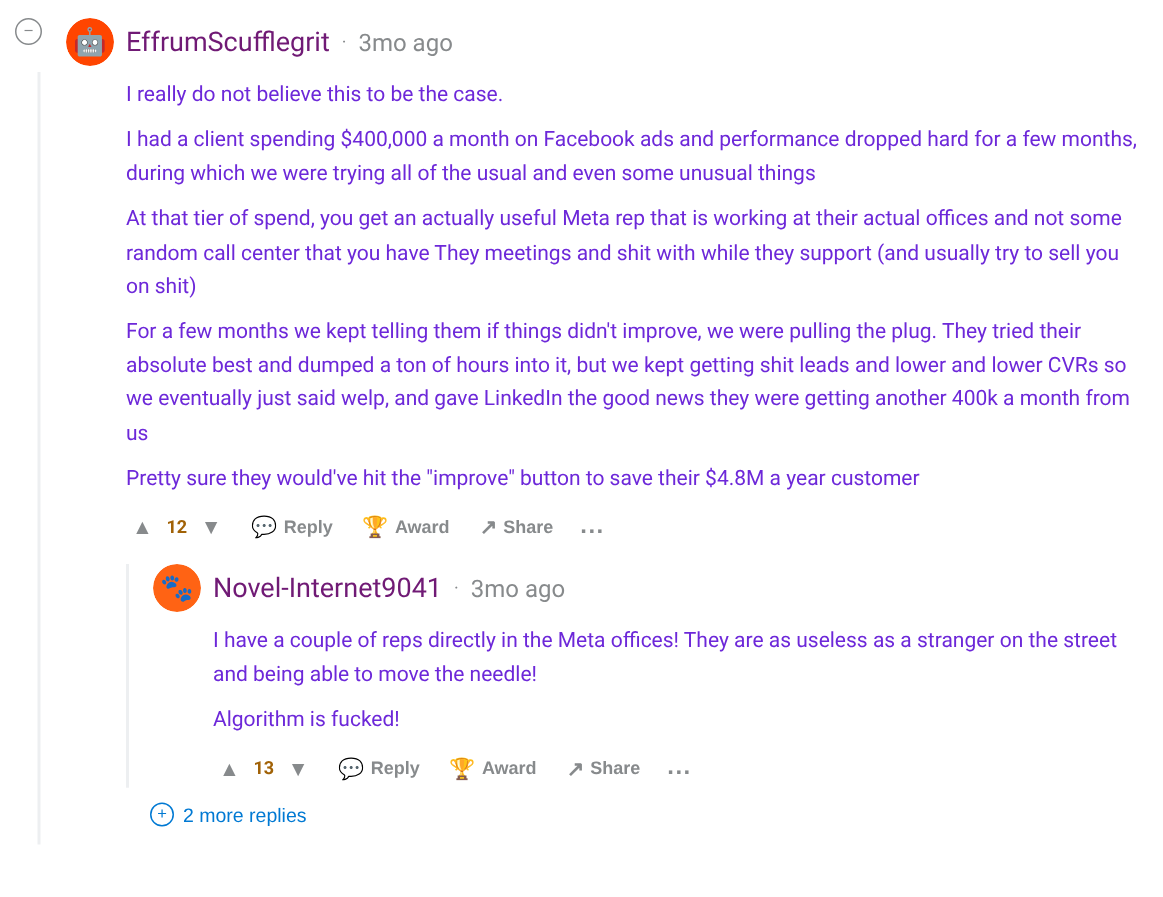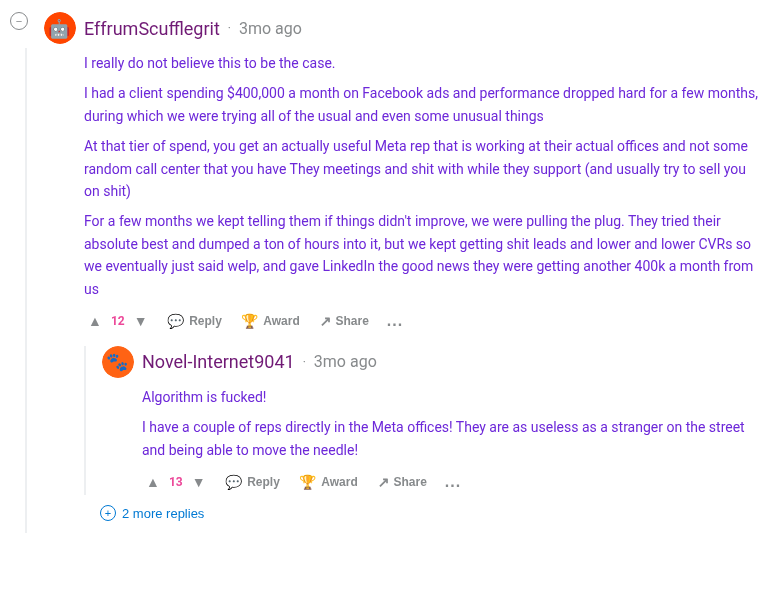--- a/index.html
+++ b/index.html
@@ -96,21 +96,21 @@
       padding: 4px;
       border-radius: 2px;
       display: flex;
       align-items: center;
       font-size: 16px;
     }
 
     .vote-count {
       font-size: 12px;
       font-weight: 700;
-      color: #ec4899;
+      color: #a16207;
       min-width: 16px;
       text-align: center;
     }
 
     .action-btn {
       background: none;
       border: none;
       cursor: pointer;
       color: #878a8c;
       padding: 4px 8px;
@@ -172,20 +172,21 @@
     <span class="dot-separator">·</span>
     <span class="timestamp">3mo ago</span>
   </div>
 
   <div class="comment-body" style="margin-left:68px;">
     <div class="comment-text">
       <p>I really do not believe this to be the case.</p>
       <p>I had a client spending $400,000 a month on Facebook ads and performance dropped hard for a few months, during which we were trying all of the usual and even some unusual things</p>
       <p>At that tier of spend, you get an actually useful Meta rep that is working at their actual offices and not some random call center that you have They meetings and shit with while they support (and usually try to sell you on shit)</p>
       <p>For a few months we kept telling them if things didn't improve, we were pulling the plug. They tried their absolute best and dumped a ton of hours into it, but we kept getting shit leads and lower and lower CVRs so we eventually just said welp, and gave LinkedIn the good news they were getting another 400k a month from us</p>
+      <p>Pretty sure they would've hit the "improve" button to save their $4.8M a year customer</p>
     </div>
   </div>
 
   <div class="action-bar" style="margin-left:68px;">
     <div class="vote-section">
       <button class="vote-btn">
         <span style="font-size:14px; color:#878a8c;">▲</span>
       </button>
       <span class="vote-count">12</span>
       <button class="vote-btn">
@@ -219,22 +220,22 @@
       <div class="avatar">
         <div style="background:#ff6314; width:32px; height:32px; border-radius:50%; display:flex; align-items:center; justify-content:center; font-size:18px;">🐾</div>
       </div>
       <span class="username">Novel-Internet9041</span>
       <span class="dot-separator">·</span>
       <span class="timestamp">3mo ago</span>
     </div>
 
     <div style="margin-left:40px;">
       <div class="comment-text">
+        <p>I have a couple of reps directly in the Meta offices! They are as useless as a stranger on the street and being able to move the needle!</p>
         <p>Algorithm is fucked!</p>
-        <p>I have a couple of reps directly in the Meta offices! They are as useless as a stranger on the street and being able to move the needle!</p>
       </div>
     </div>
 
     <div class="action-bar" style="margin-left:40px;">
       <div class="vote-section">
         <button class="vote-btn">
           <span style="font-size:14px; color:#878a8c;">▲</span>
         </button>
         <span class="vote-count">13</span>
         <button class="vote-btn">

